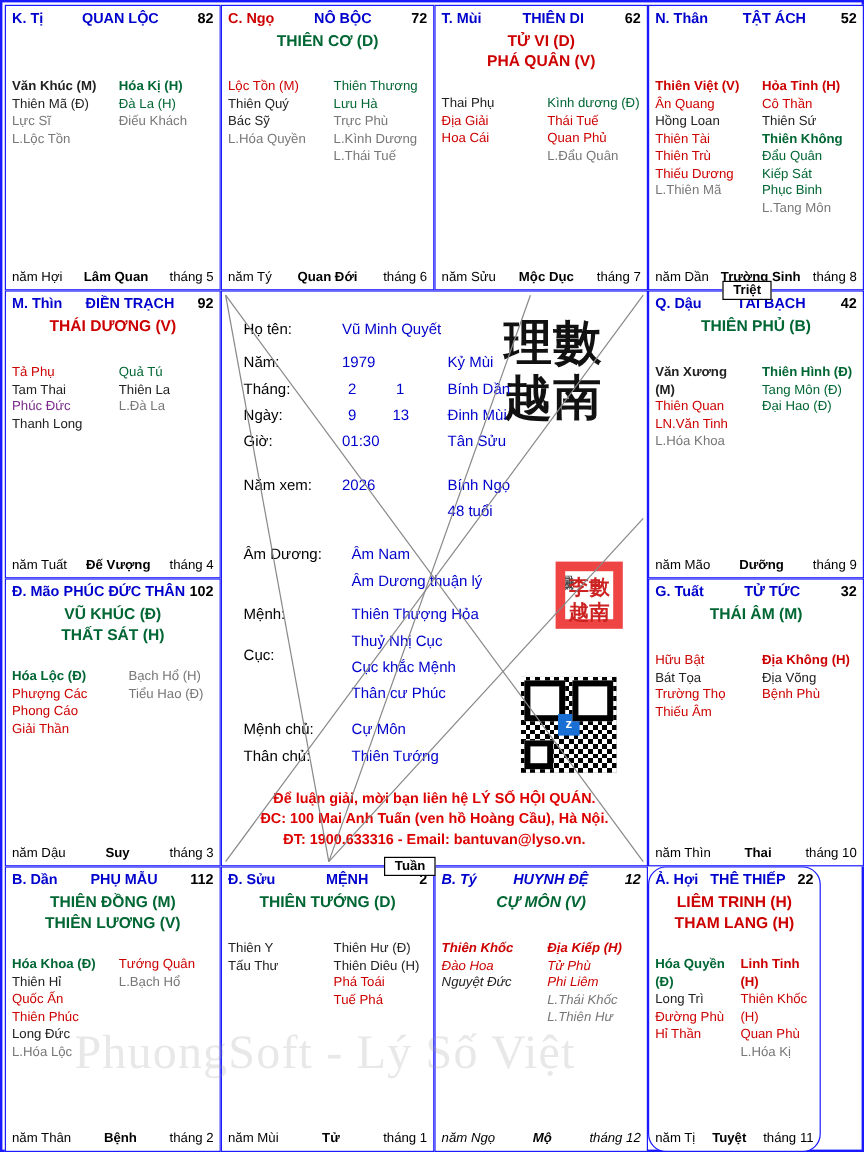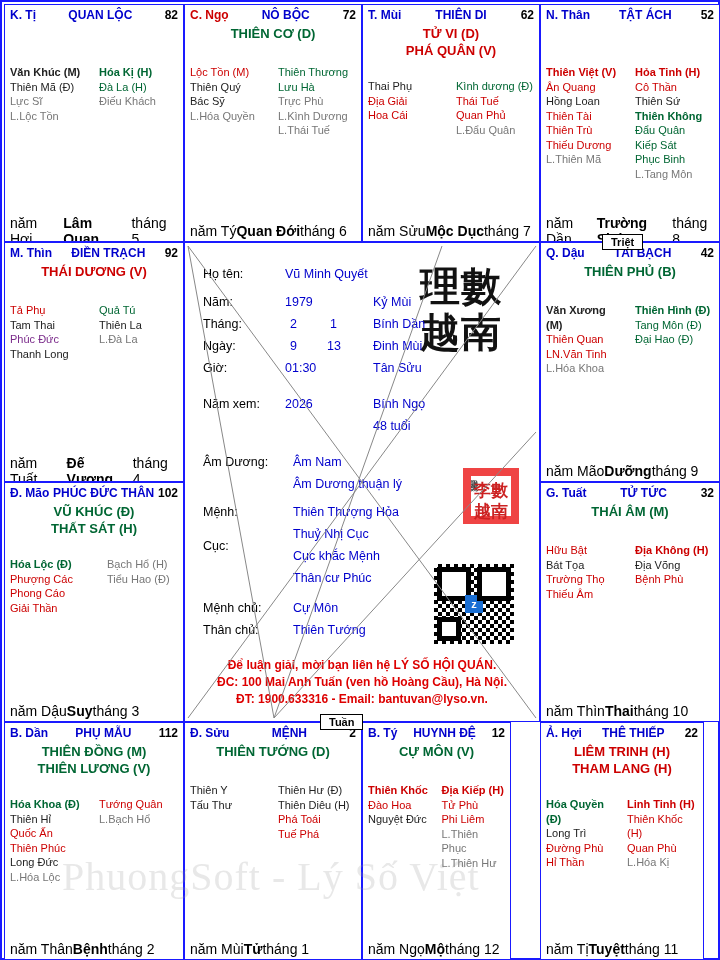--- a/index.html
+++ b/index.html
@@ -60,23 +60,24 @@
   .s-red     { color: #cc0000; }
   .s-green   { color: #006633; }
   .s-black   { color: #222222; }
   .s-grey    { color: #777777; }
   .s-purple  { color: #7a2a8a; }
   .cell-foot {
     position: absolute;
     bottom: 2px; left: 0; right: 0;
     height: 16px;
     display: flex;
+    justify-content: space-between;
     align-items: center;
     padding: 0 5px;
-    font-size: 14px;
+    font-size: 11px;
     color: #000;
   }
   .foot-mid { font-weight: bold; }
   
   #center {
     position: absolute;
     left: 182px; top: 240px;
     width: 356px; height: 480px;
     border: 1px solid #1a1aff;
     background: #fff;
@@ -503,51 +504,51 @@
         <div class="s-red">Tuế Phá</div>
       </div>
     </div>
     <div class="cell-foot">
       <span>năm Mùi</span>
       <span class="foot-mid">Tử</span>
       <span>tháng 1</span>
     </div>
   </div>
 
-  <div class="cell" style="left:360px;top:720px;width:149px;height:238px;">
+  <div class="cell" style="left:360px;top:720px;width:178px;height:238px;font-style:italic;">
     <div class="cell-head">
       <span class="chi-name">B. Tý</span>
       <span class="cung-name">HUYNH ĐỆ</span>
       <span class="num-right">12</span>
     </div>
     <div class="main-stars ms-green">
       <div>CỰ MÔN (V)</div>
     </div>
     <div class="cols" style="top:60px;">
       <div class="col">
         <div class="s-red" style="font-weight:bold">Thiên Khốc</div>
         <div class="s-red">Đào Hoa</div>
         <div class="s-black">Nguyệt Đức</div>
       </div>
       <div class="col">
         <div class="s-red" style="font-weight:bold">Địa Kiếp (H)</div>
         <div class="s-red">Tử Phù</div>
         <div class="s-red">Phi Liêm</div>
-        <div class="s-grey">L.Thiên Phục</div>
+        <div class="s-grey">L.Thái Khốc</div>
         <div class="s-grey">L.Thiên Hư</div>
       </div>
     </div>
     <div class="cell-foot">
       <span>năm Ngọ</span>
       <span class="foot-mid">Mộ</span>
       <span>tháng 12</span>
     </div>
   </div>
 
-  <div class="cell" style="left:538px;top:720px;width:164px;height:238px;">
+  <div class="cell" style="left:538px;top:720px;width:144px;height:238px;border-radius:15px;">
     <div class="cell-head">
       <span class="chi-name">Ả. Hợi</span>
       <span class="cung-name">THÊ THIẾP</span>
       <span class="num-right">22</span>
     </div>
     <div class="main-stars ms-red">
       <div>LIÊM TRINH (H)</div>
       <div>THAM LANG (H)</div>
     </div>
     <div class="cols" style="top:74px;">

